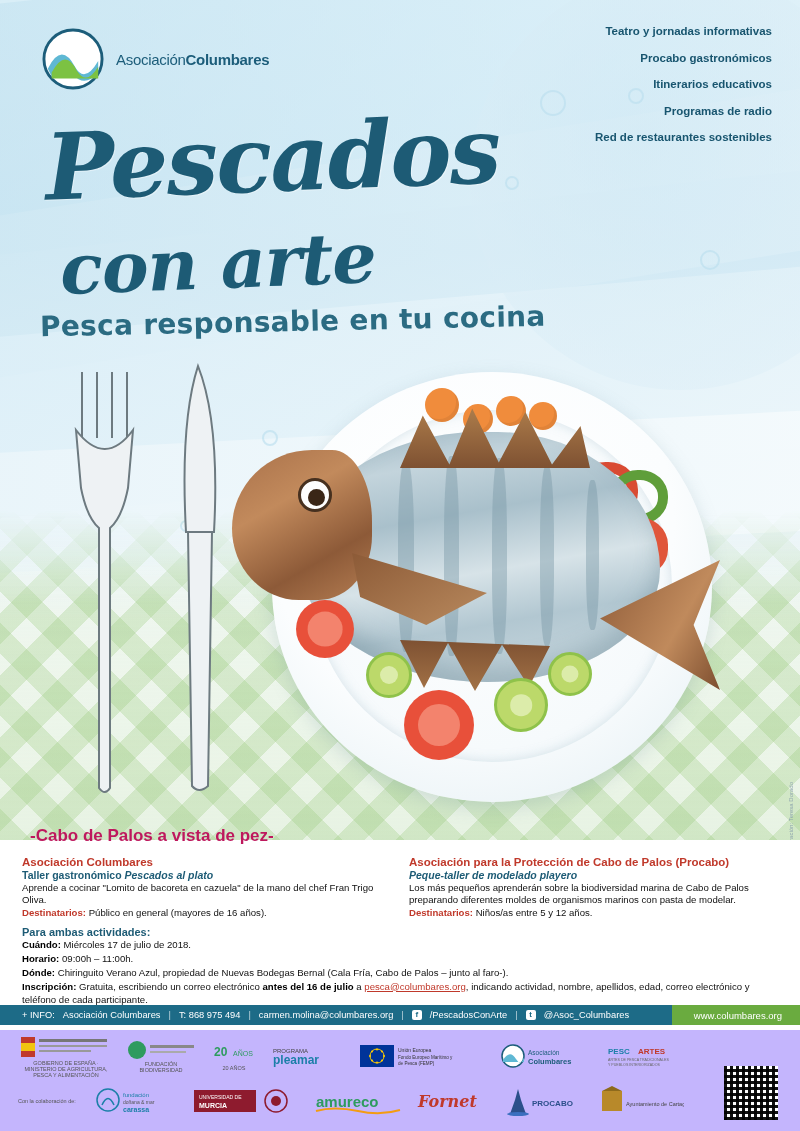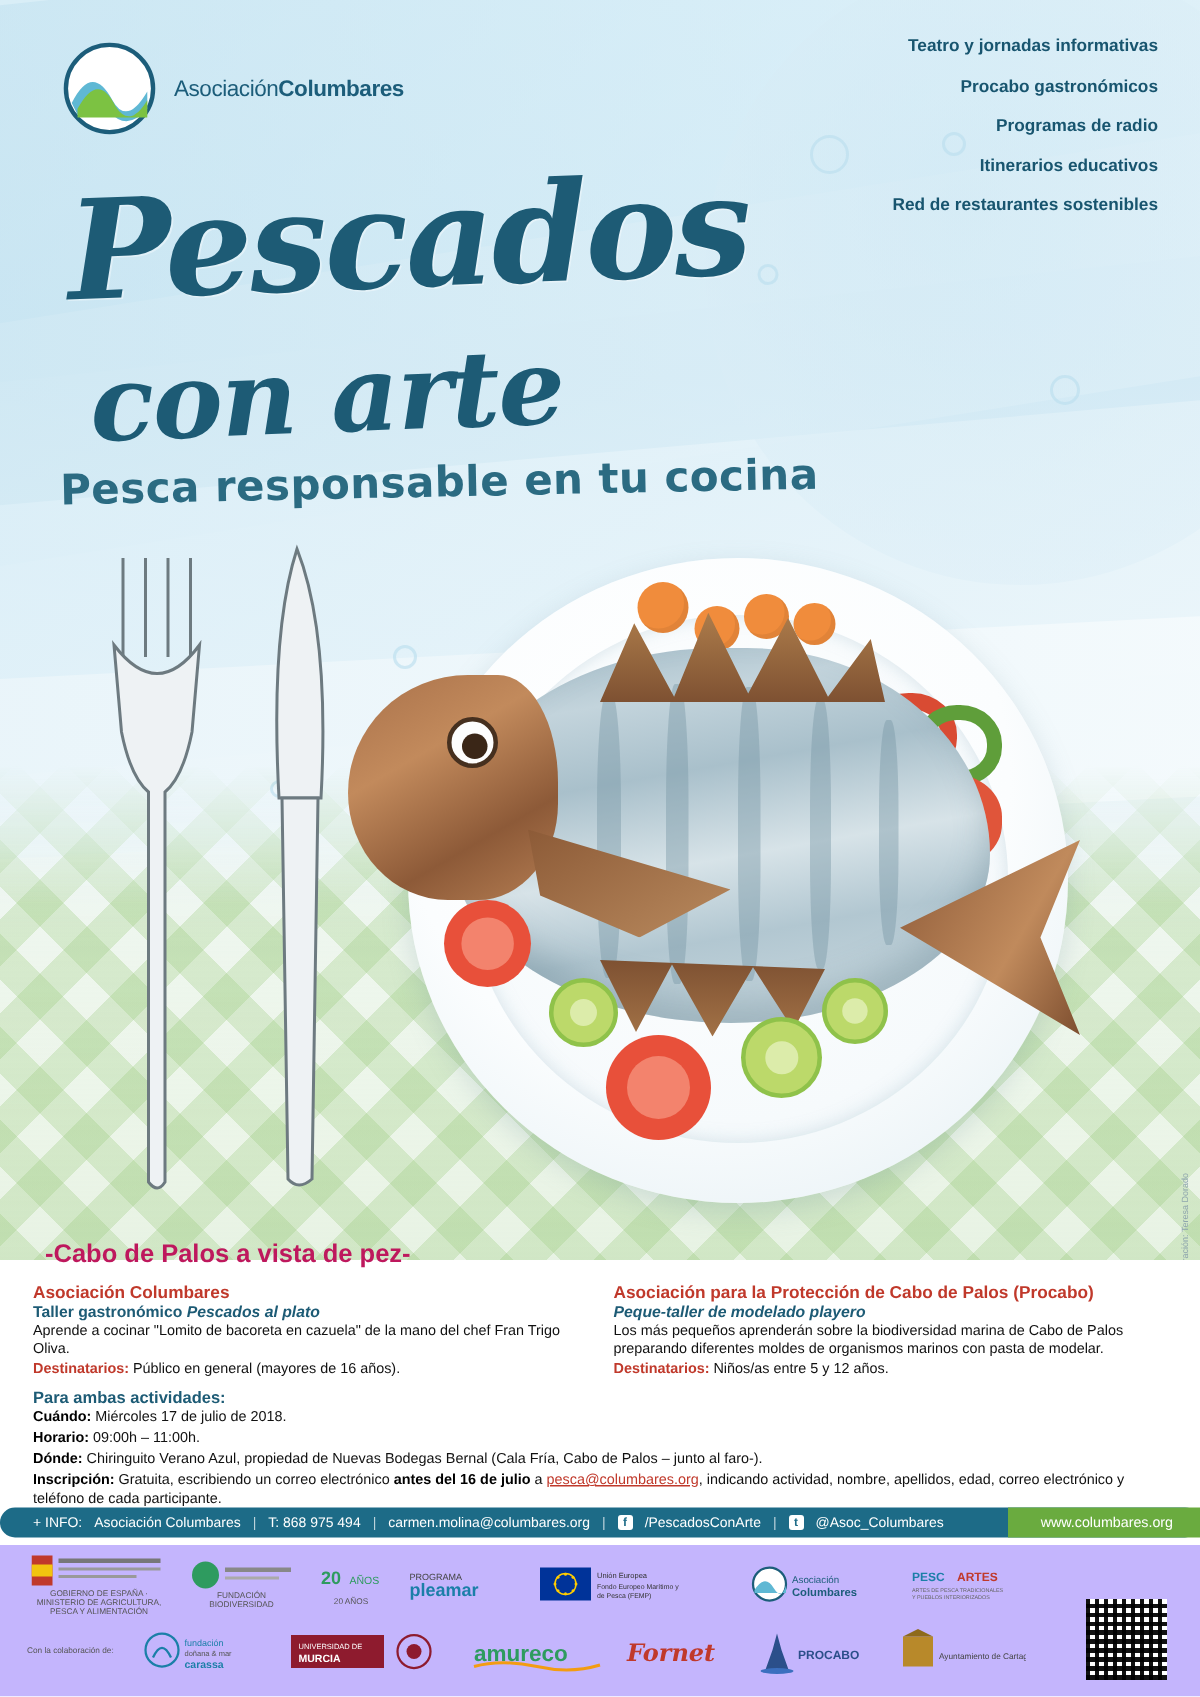--- a/index.html
+++ b/index.html
@@ -170,21 +170,21 @@
   .both { padding: 8px 22px 0 22px; }
   .both .h { color:#1d5b75; font-weight:700; font-size:11px; }
   .both p { margin:1px 0; font-size:9.6px; color:#111; line-height:1.35;}
   .both b { color:#000; }
   a.mail { color:#c0392b; text-decoration:underline; }
 
   
   .footbar {
     position:absolute; left:0; top:1005px; width:800px; height:20px;
     display:flex; align-items:center;
-    background:#1d6b87; color:#fff; font-size:9.3px;border-radius:10px;
+    background:#1d6b87; color:#fff; font-size:9.3px;
   }
   .footbar .left { flex:1; padding-left:22px; display:flex; align-items:center; gap:8px;}
   .footbar .right { background:#6aab3f; height:20px; display:flex; align-items:center;
                     padding:0 18px 0 22px; font-size:9.5px;}
   .sep { opacity:.7; }
   .fb-ico { display:inline-block; width:10px; height:10px; background:#fff; color:#1d6b87;
             font-size:8px; line-height:10px; text-align:center; border-radius:2px; font-weight:700;}
 
   
   .logos { position:absolute; left:0; top:1030px; width:800px; height:101px; background:#c4b5fd; }
@@ -224,22 +224,22 @@
       <path d="M10 46 Q24 20 36 44 Q46 60 58 40 L58 52 L10 52 Z" fill="#7cc242"></path>
     </svg>
     <div class="logo-text">
       <span class="a">Asociación</span><span class="b">Columbares</span>
     </div>
   </div>
 
   <div class="right-list">
     <div>Teatro y jornadas informativas</div>
     <div>Procabo gastronómicos</div>
+    <div>Itinerarios educativos</div>
     <div>Programas de radio</div>
-    <div>Itinerarios educativos</div>
     <div>Red de restaurantes sostenibles</div>
   </div>
 
   <div class="title1">Pescados</div>
   <div class="title2">con arte</div>
   <div class="subtitle">Pesca responsable en tu cocina</div>
 
   <svg class="fork" style="left:70px; top:368px;" width="70" height="430" viewBox="0 0 70 430">
     <g fill="#e9eef0" stroke="#6d7a80" stroke-width="2">
       <path d="M12 4 L12 70"></path>

